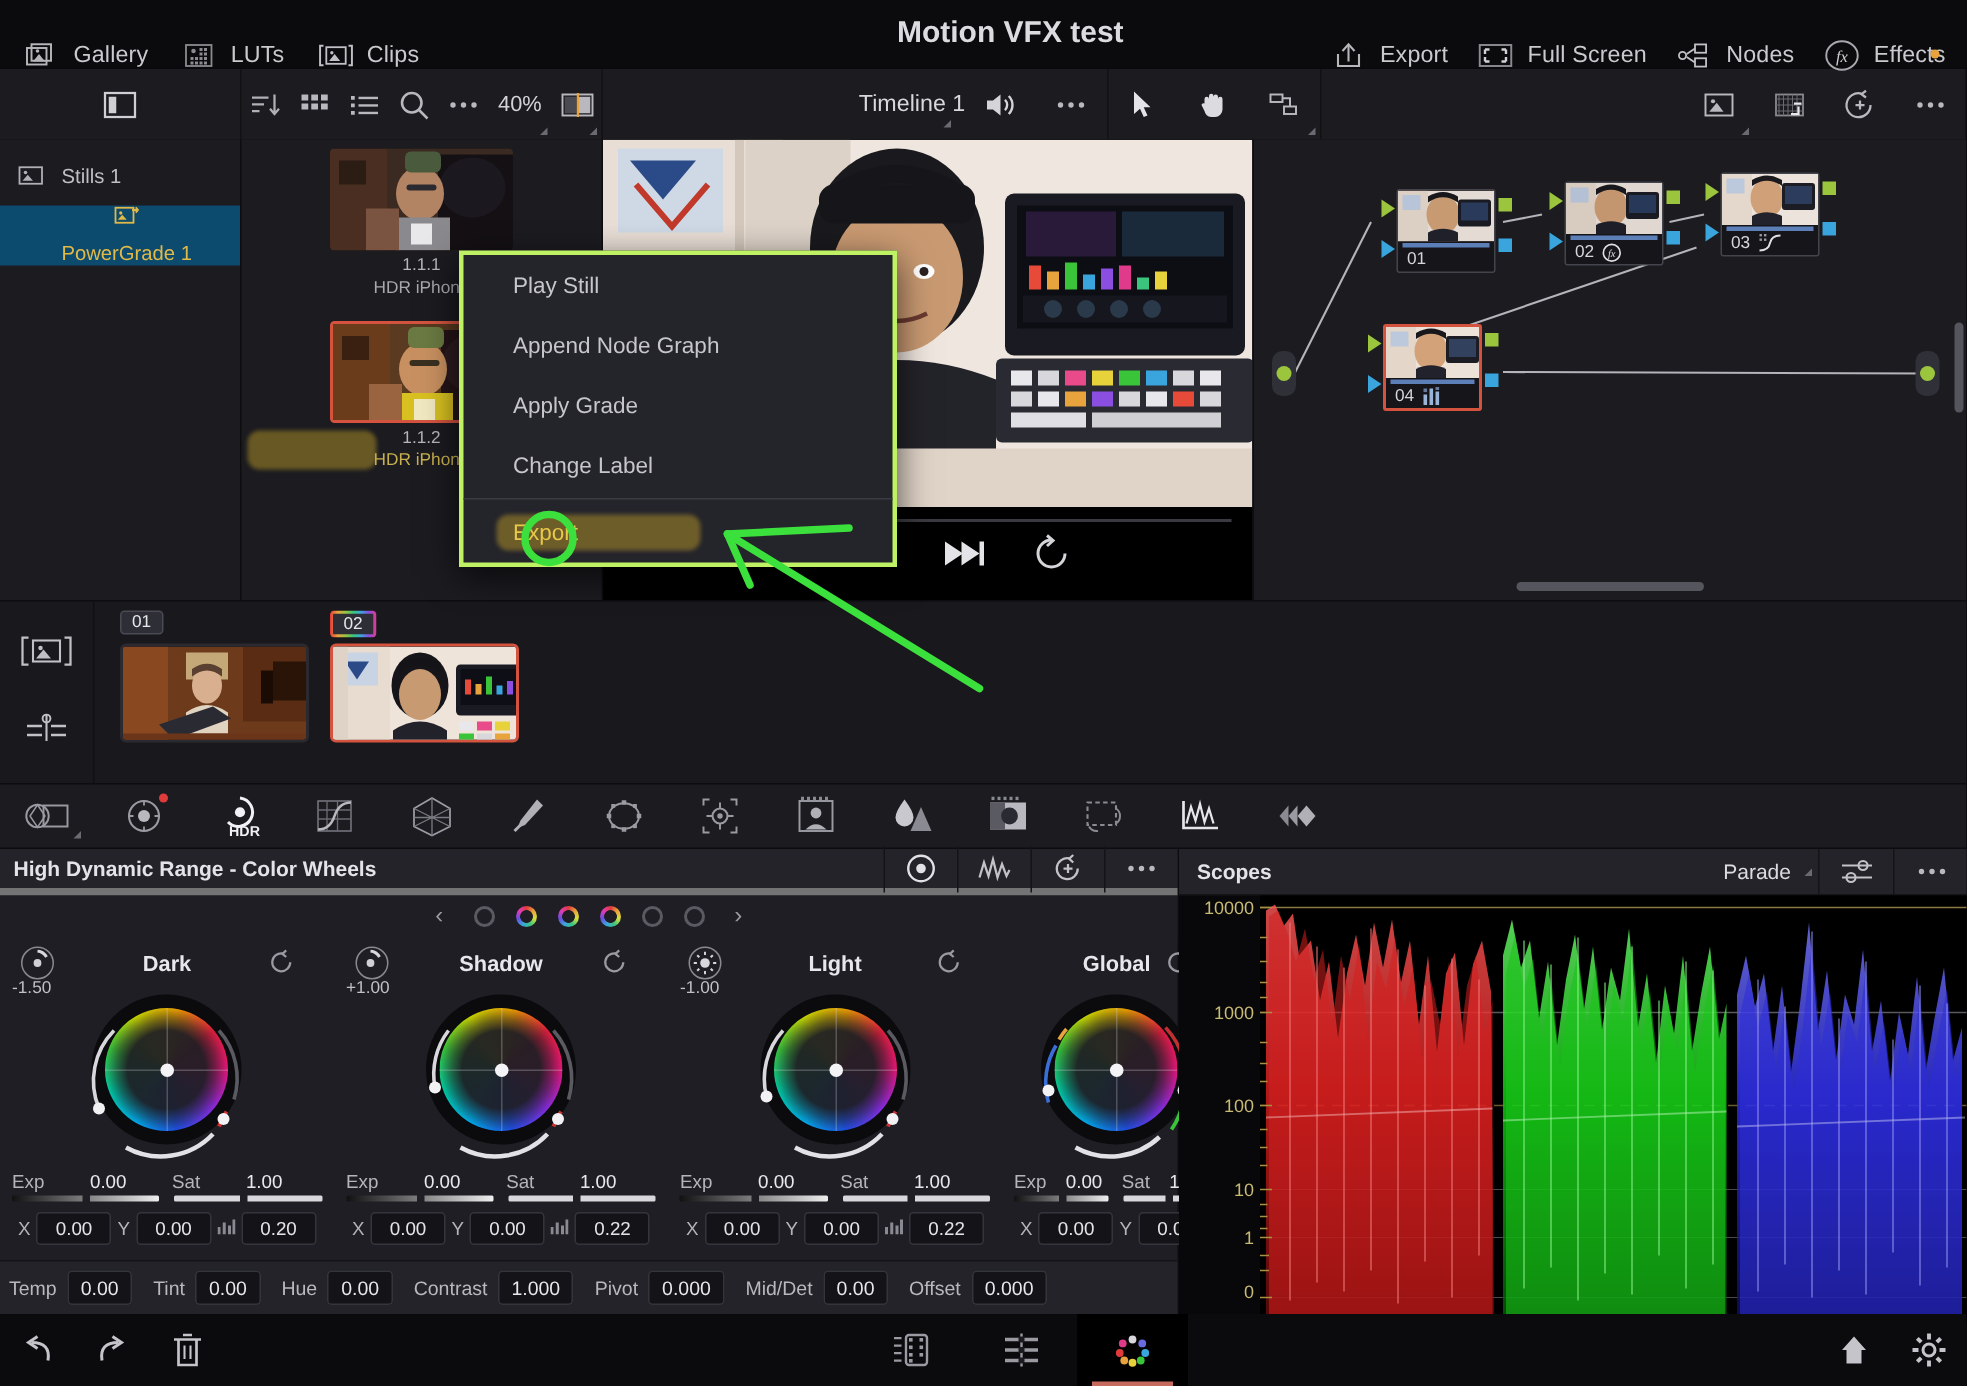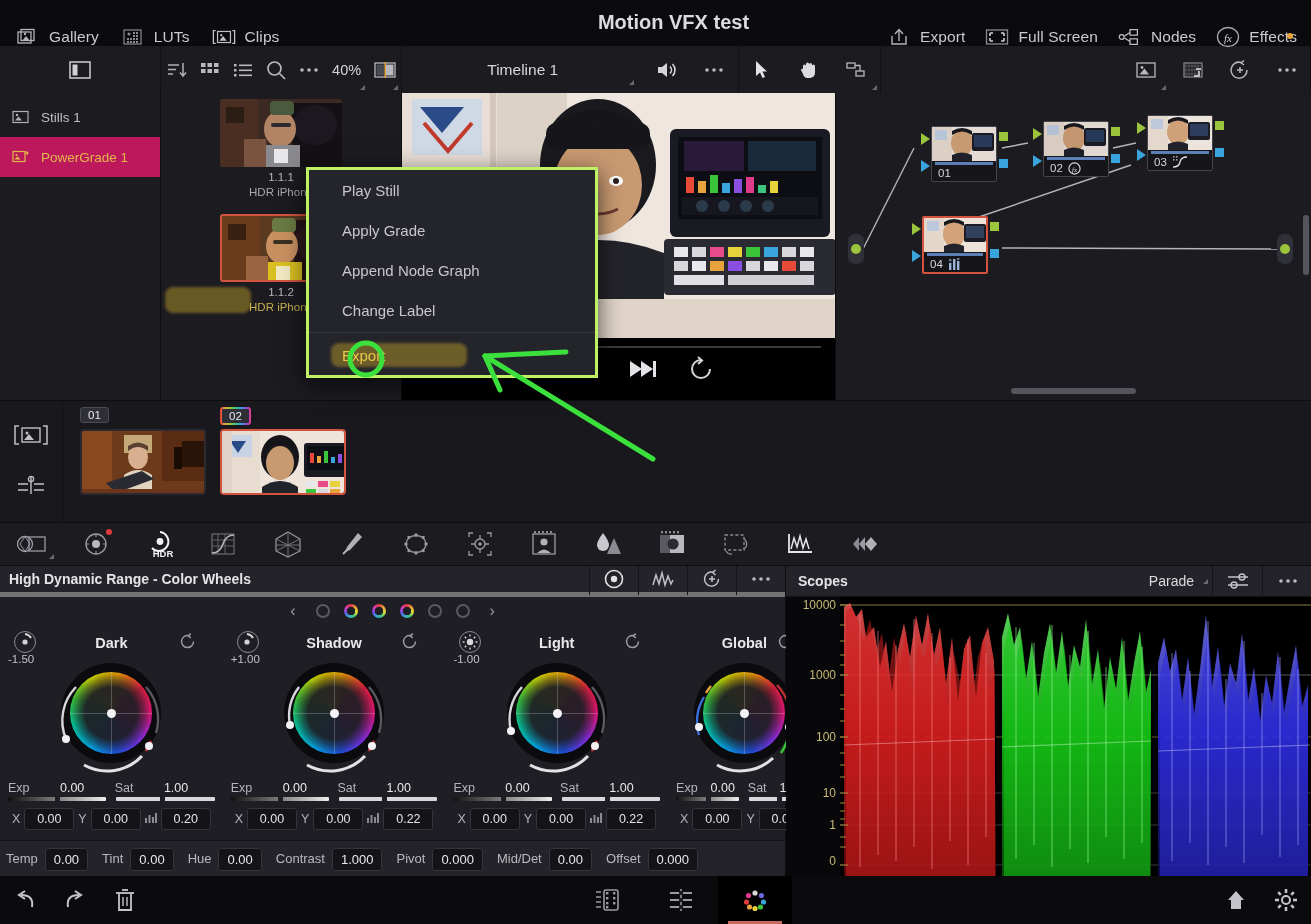--- a/index.html
+++ b/index.html
@@ -34,33 +34,33 @@
   .tb2-seg { display: flex; align-items: center; height: 100%; border-right: 1px solid #121215; }
   .tb2-btn {
     width: 47px; height: 100%; display: flex; align-items: center; justify-content: center;
     color: #b0b0b6; cursor: pointer; position: relative;
   }
   .tb2-btn.wide { width: 62px; font-size: 14.5px; color: #d4d4d8; }
   .corner { position: absolute; right: 3px; bottom: 3px; width: 0; height: 0;
     border-left: 5px solid transparent; border-bottom: 5px solid #6a6a72; }
   .tb2-gal { width: 161px; display: flex; align-items: center; justify-content: center; border-right: 1px solid #121215; }
   .tb2-mid { width: 241px; display: flex; align-items: center; justify-content: flex-end; gap: 0; border-right: 1px solid #121215; }
-  .tb2-title { flex: 1; display: flex; align-items: center; justify-content: center; font-size: 15.5px; color: #d8d8dc; position: relative; }
+  .tb2-title { flex: 1; display: flex; align-items: center; justify-content: flex-end; font-size: 15.5px; color: #d8d8dc; position: relative; }
   .tb2-spacer { flex: 1; }
 
   
   .upper { flex: 0 0 307px; display: flex; height: 307px; }
 
   
   .gal-side { width: 161px; background: #1b1b20; border-right: 1px solid #0d0d10; padding-top: 4px; }
   .gal-row {
     height: 40px; display: flex; align-items: center; gap: 10px; padding-left: 9px; cursor: pointer;
     font-size: 13.5px; color: #bfbfc4;
   }
-  .gal-row.active { background: #be185d; color: #e0b949; }
+  .gal-row.active { background: #0c4a6e; color: #e0b949; flex-direction: column; }
   .gal-row .gicon { width: 22px; display: flex; align-items: center; justify-content: center; }
 
   
   .gal-main { width: 241px; background: #1b1b20; border-right: 1px solid #0d0d10; position: relative; padding-top: 6px; }
   .still { width: 122px; margin: 0 auto 14px; cursor: pointer; }
   .still-thumb { width: 122px; height: 68px; border-radius: 3px; overflow: hidden; position: relative; background: #2b2018; }
   .still.sel .still-thumb { border: 2px solid #d4533f; }
   .still-cap { text-align: center; font-size: 11.5px; color: #b6b6bb; margin-top: 3px; line-height: 15px; }
   .still-cap2 { text-align: center; font-size: 11.5px; color: #a8a8ad; line-height: 15px; }
 
@@ -1523,24 +1523,24 @@
           </g>
         </svg>
     </div>
   </div>
 
   <div class="ctxmenu">
     <div class="ctx-item">
       <span>Play Still</span>
     </div>
     <div class="ctx-item">
+      <span>Append Node Graph</span>
+    </div>
+    <div class="ctx-item">
       <span>Apply Grade</span>
-    </div>
-    <div class="ctx-item">
-      <span>Append Node Graph</span>
     </div>
     <div class="ctx-item">
       <span>Change Label</span>
     </div>
     <div class="ctx-sep"></div>
     <div class="ctx-item hl" style="position:relative">
       <span class="marker" style="left:22px; top:8px; width:136px; height:24px; z-index:-1"></span>
       <span style="position:relative;z-index:2">Export</span>
     </div>
   </div>

